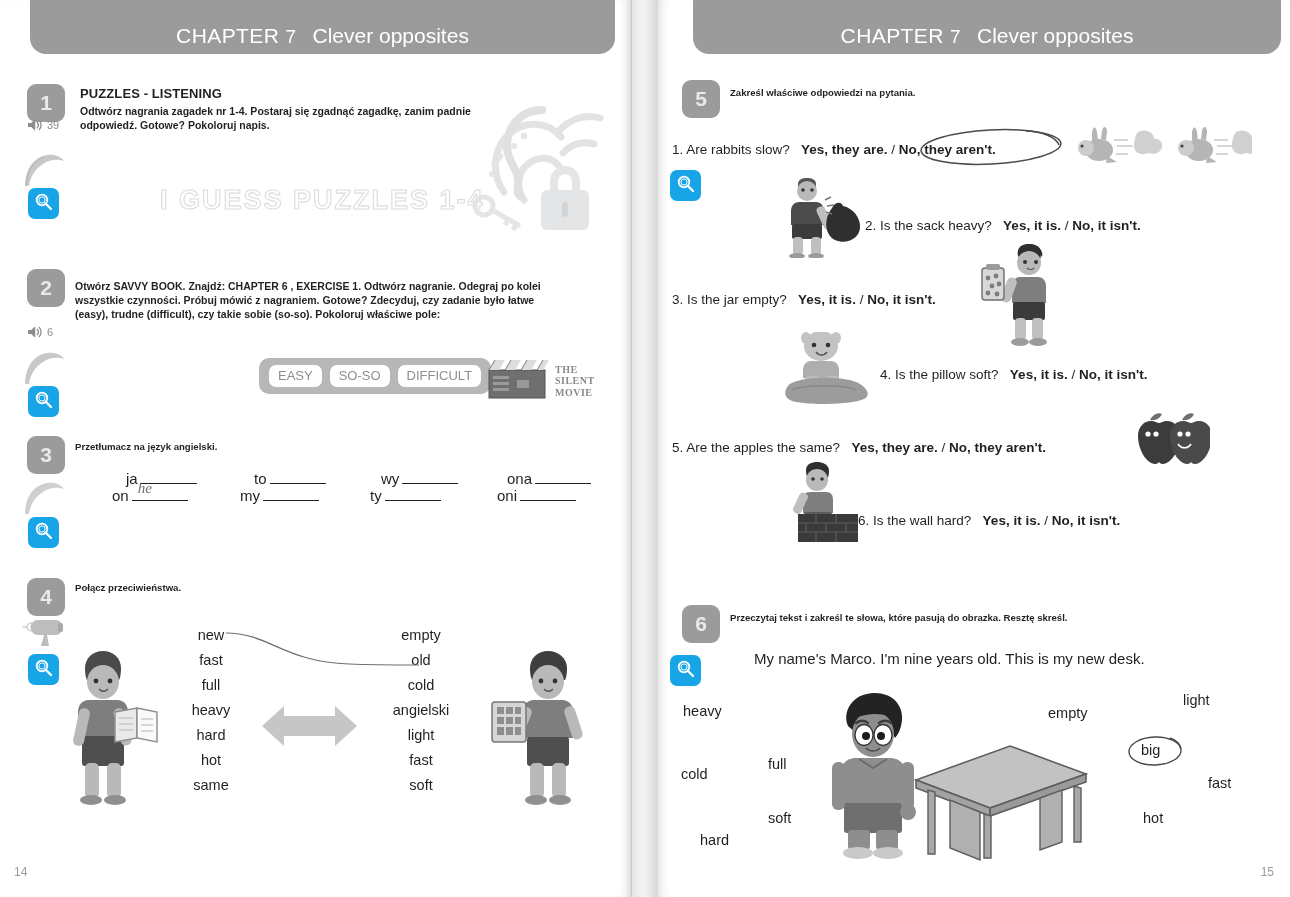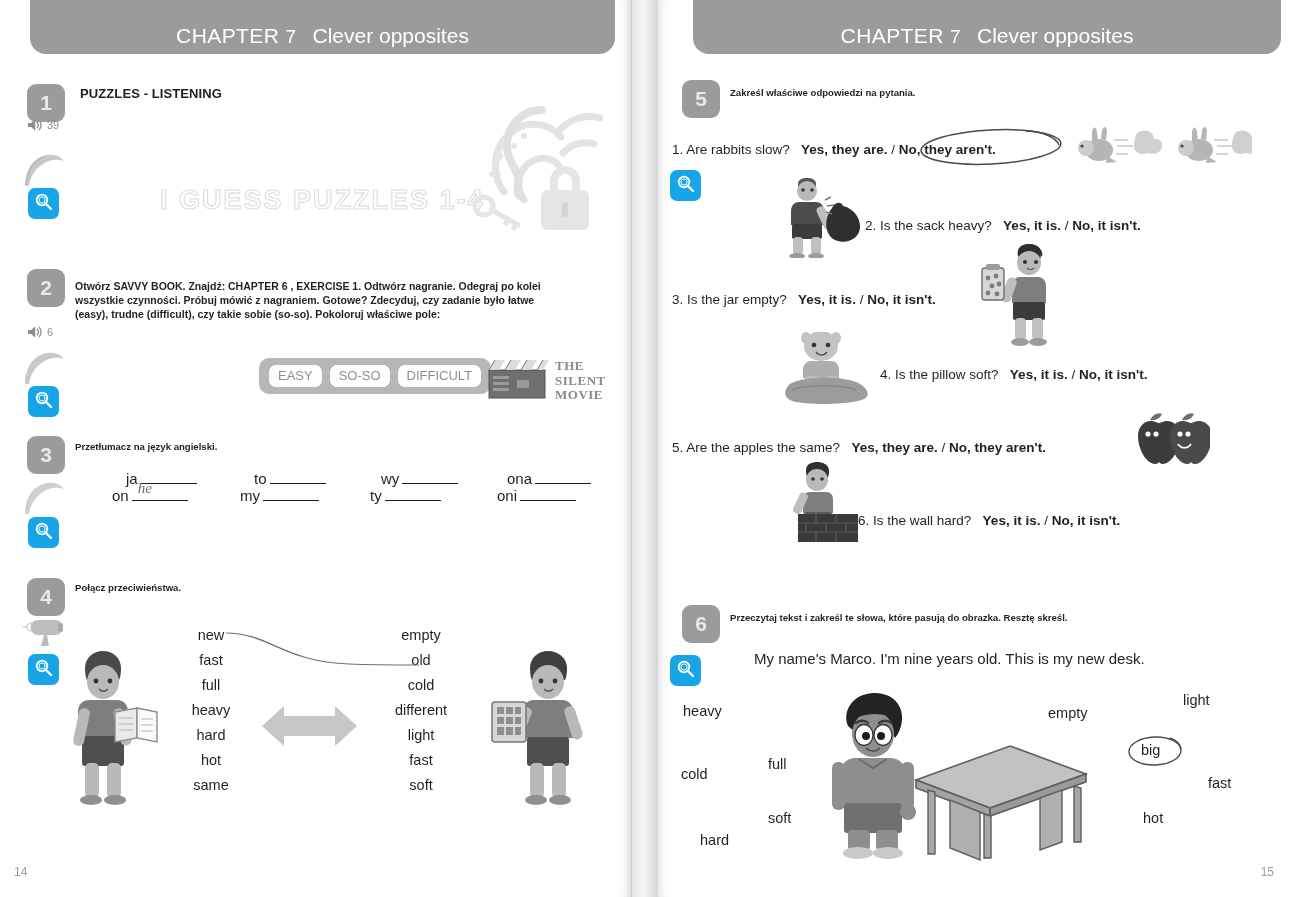--- a/index.html
+++ b/index.html
@@ -79,21 +79,21 @@
   }
   .pill-group {
     position: absolute; height: 36px; background: #b7b7b7; border-radius: 10px;
     display: flex; align-items: center; gap: 8px; padding: 4px 10px;
   }
   .pill-white {
     background: #ffffff; border-radius: 7px; padding: 3px 9px 4px;
     color: #8f8f8f; font-size: 13px; font-weight: normal;
   }
   .movie-art { position: absolute; display: flex; align-items: center; gap: 6px; }
-  .movie-label { color: #8a8a8a; font-size: 13px; font-weight: bold; line-height: 1.15;
+  .movie-label { color: #8a8a8a; font-size: 10px; font-weight: bold; line-height: 1.15;
                  font-family: "Liberation Serif", serif; letter-spacing: .5px; }
 
   
   .translate-grid { position: absolute; }
   .tr-row { display: flex; }
   .tr-cell { display: flex; align-items: baseline; font-size: 15px; color: #231f20; }
   .tr-cell .pl { margin-right: 3px; }
   .tr-blank {
     display: inline-block; border-bottom: 1.6px solid #231f20;
     position: relative;
@@ -171,20 +171,21 @@
         <svg width="19" height="19" viewBox="0 0 19 19">
           <circle cx="8" cy="8" r="5.3" fill="none" stroke="#ffffff" stroke-width="1.8"></circle>
           <circle cx="8" cy="8" r="3.1" fill="none" stroke="#ffffff" stroke-width="1"></circle>
           <line x1="11.8" y1="11.8" x2="17" y2="17" stroke="#ffffff" stroke-width="2.3" stroke-linecap="round"></line>
         </svg>
       </span>
     </div>
 
     <div class="instruction" style="left:80px; top:85px; width:430px;">
       <div class="ex-title">PUZZLES - LISTENING</div>
+      <div style="margin-top:3px;">Odtwórz nagrania zagadek nr 1-4. Postaraj się zgadnąć zagadkę, zanim padnie odpowiedź. Gotowe? Pokoloruj napis.</div>
     </div>
 
     <div class="outline-text" style="left:160px; top:185px;">I GUESS PUZZLES 1-4</div>
 
     <div class="ear-art" style="left:462px; top:92px;">
       <svg width="150" height="145" viewBox="0 0 150 145">
         <g stroke="#e2e3e4" fill="none" stroke-width="7" stroke-linecap="round">
           <path d="M42 100c-12-16-12-42 4-57 16-15 40-14 53 2"></path>
           <path d="M62 108c-8-12-7-27 4-36 11-9 24-7 31 2"></path>
         </g>
@@ -377,21 +378,21 @@
       <span>heavy</span>
       <span>hard</span>
       <span>hot</span>
       <span>same</span>
     </div>
 
     <div class="wordcol right" style="left:375px; top:627px; width:92px;">
       <span>empty</span>
       <span>old</span>
       <span>cold</span>
-      <span>different</span>
+      <span>angielski</span>
       <span>light</span>
       <span>fast</span>
       <span>soft</span>
     </div>
 
     <div class="match-line" style="left:224px; top:626px;">
       <svg width="200" height="50" viewBox="0 0 200 50">
         <path d="M2 7C45 7 60 36 125 38c25 1 40 1 70 1" stroke="#6f6f6f" stroke-width="1.2" fill="none"></path>
       </svg>
     </div>

